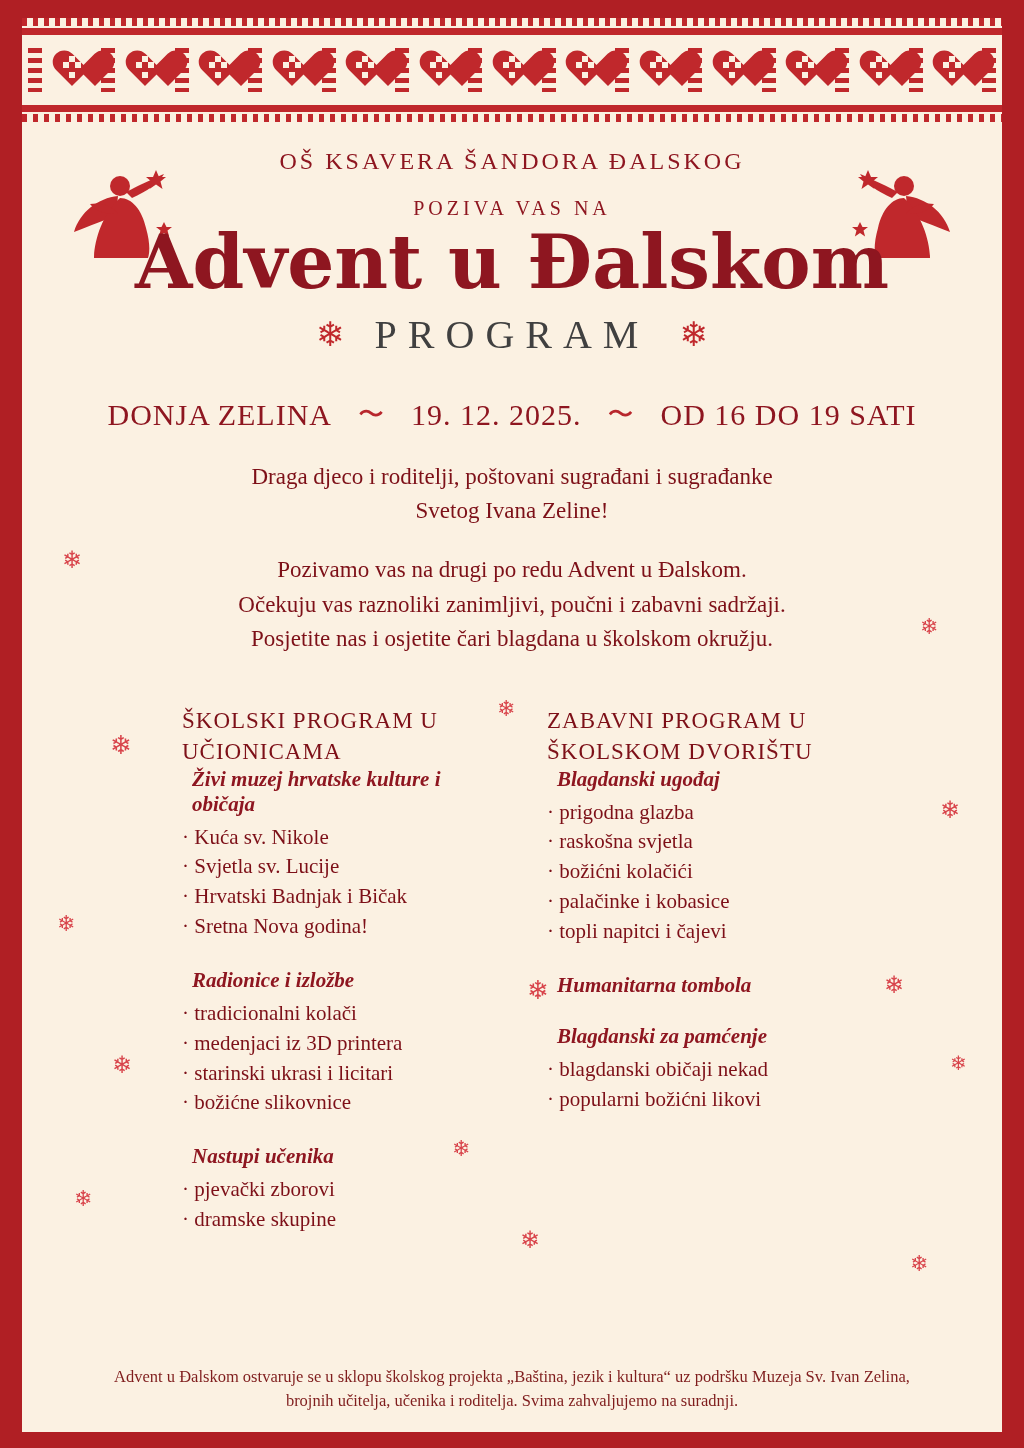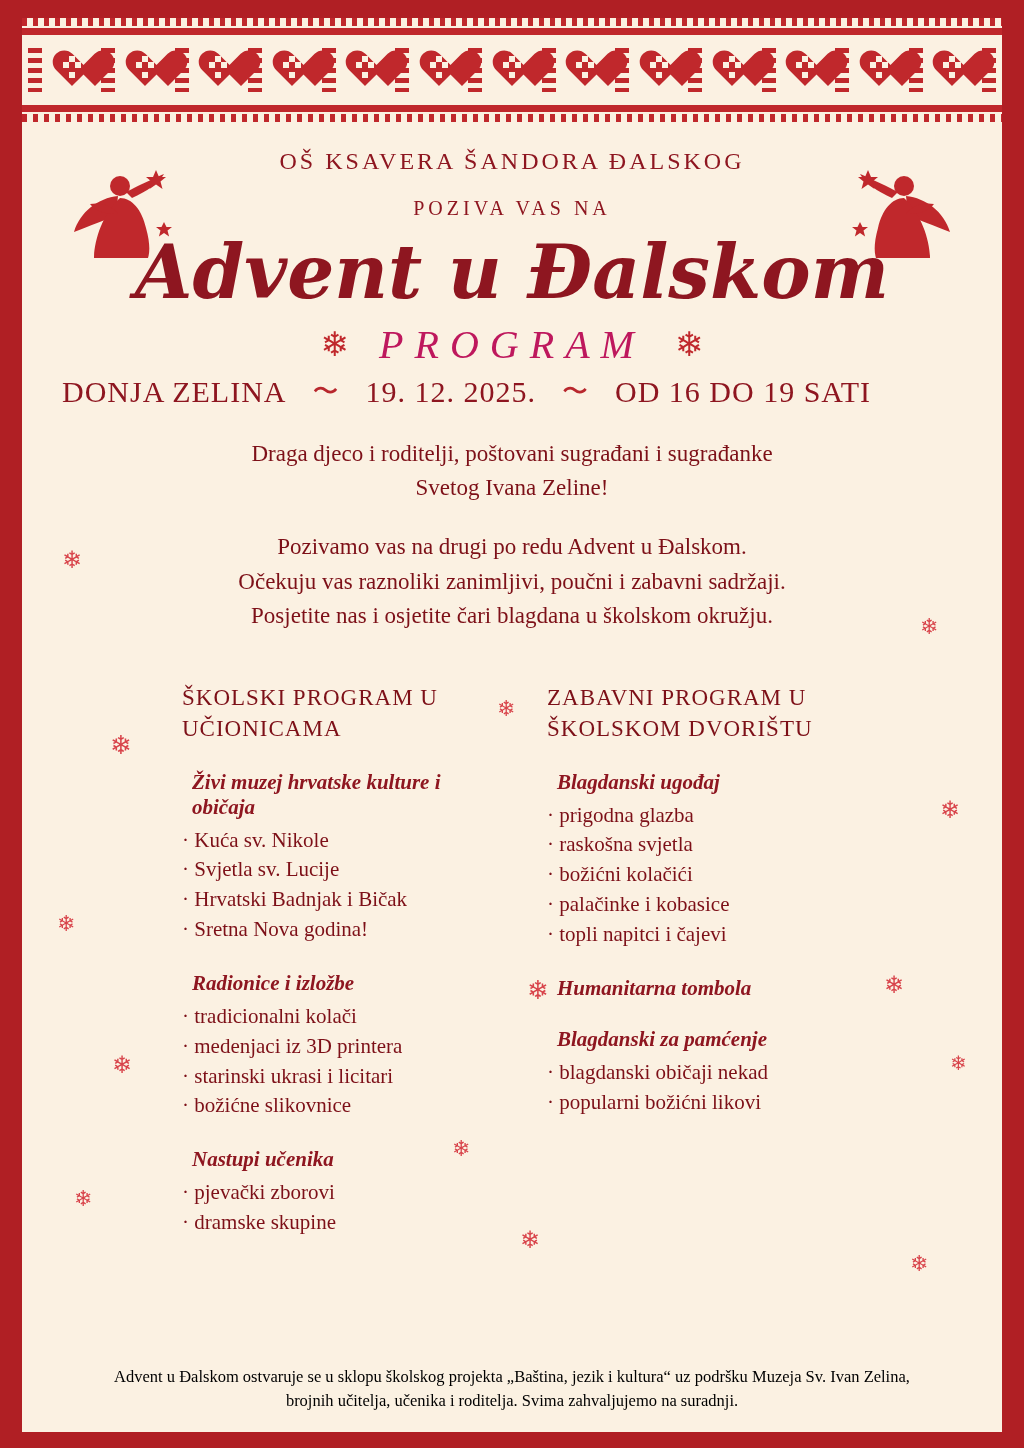--- a/index.html
+++ b/index.html
@@ -129,50 +129,49 @@
     color: #8e1620;
     font-family: "Liberation Serif", serif;
   }
   .invite {
     margin-top: 22px;
     font-size: 20px;
     letter-spacing: 4px;
     color: #8e1620;
   }
   .title {
-    margin-top: 12px;
+    margin-top: 2px;
     font-family: "DejaVu Serif", serif;
-    font-style: italic;
     font-weight: bold;
     font-size: 74px;
     line-height: 1.1;
     color: #8e1620;
   }
   .program-row {
     margin-top: 8px;
     display: flex;
     align-items: center;
     justify-content: center;
     gap: 30px;
   }
   .program-word {
     font-size: 40px;
     letter-spacing: 11px;
-    color: #be185d;
-    font-style: italic;
+    color: #404040;
   }
   .snow {
     color: #c0282c;
     font-size: 34px;
     line-height: 1;
   }
   .datebar {
-    margin-top: 6px;
+    margin-top: 39px;
     display: flex;
     align-items: center;
+    justify-content: center;
     gap: 26px;
     font-size: 30px;
     letter-spacing: 1px;
     color: #8e1620;
   }
   .squiggle {
     color: #b8272d;
     font-size: 26px;
   }
   .lead {
@@ -197,21 +196,20 @@
     text-align: left;
     padding: 0 120px 0 120px;
     box-sizing: border-box;
   }
   .col { width: 340px; }
   .col-head {
     font-size: 23px;
     letter-spacing: 1px;
     line-height: 1.35;
     color: #7d1018;
-    margin-bottom: 26px;
   }
   .group { margin-bottom: 26px; }
   .group-title {
     font-weight: bold;
     font-size: 21px;
     color: #8e1620;
     margin-bottom: 6px;
     padding-left: 10px;
     font-style: italic;
   }
@@ -222,21 +220,21 @@
   }
 
   
   .footer {
     position: absolute;
     left: 0; right: 0;
     bottom: 18px;
     text-align: center;
     font-size: 16.5px;
     line-height: 1.5;
-    color: #000000;
+    color: #7f1d1d;
     padding: 0 58px;
     box-sizing: border-box;
   }
 
   
   .angel {
     position: absolute;
     top: 140px;
     width: 120px;
     height: 120px;

